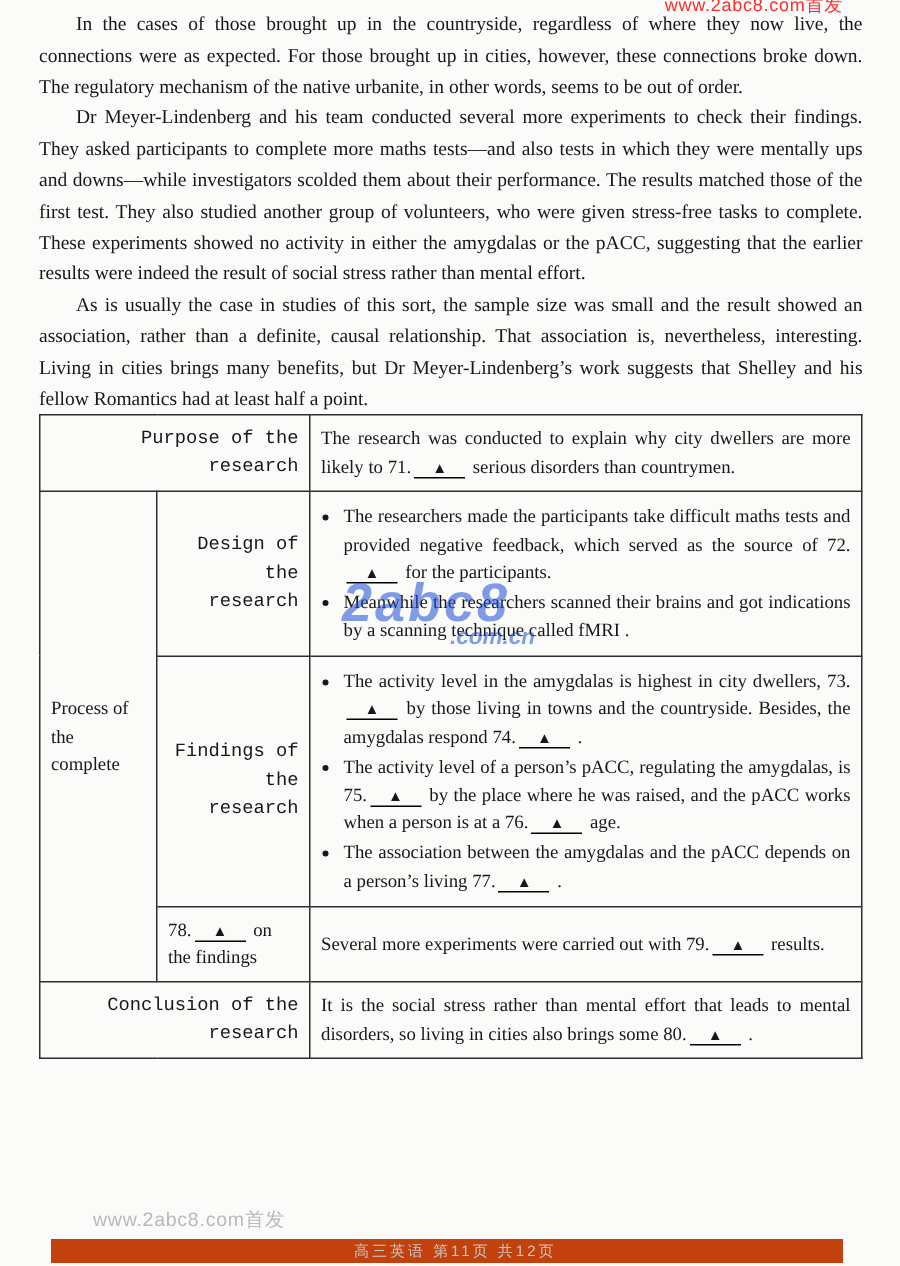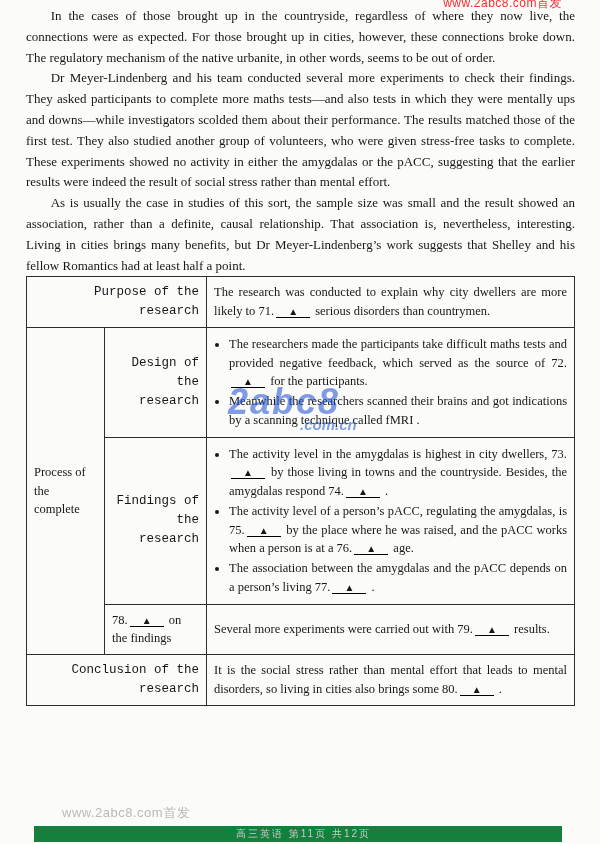--- a/index.html
+++ b/index.html
@@ -28,21 +28,21 @@
   }
   .wm-blue .big { font-size:36px; font-weight:bold; font-style:italic; letter-spacing:2px; display:block; }
   .wm-blue .small { font-size:15px; font-weight:bold; font-style:italic; display:block; margin-left:72px; }
   .wm-bottom {
     position:absolute; left:62px; bottom:22px;
     font-family:"Liberation Sans", sans-serif;
     font-size:13px; color:#b9b9b9; letter-spacing:0.5px; z-index:6;
   }
   .footer-bar {
     position:absolute; left:34px; right:38px; bottom:2px; height:16px;
-    background:#15803d; z-index:6;
+    background:#c2410c; z-index:6;
     display:flex; align-items:center; justify-content:center;padding-left:11px;
   }
   .footer-bar span {
     font-family:"Liberation Sans", sans-serif;
     font-size:10px; color:#c9c9c9; letter-spacing:2px; white-space:nowrap;
   }
 
   
   .passage p {
     font-size:13px; line-height:1.6; text-align:justify; text-indent:1.9em;

